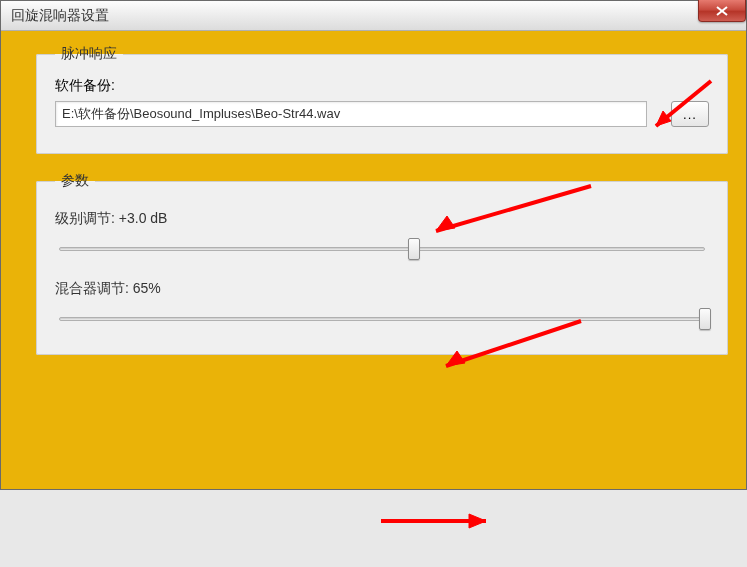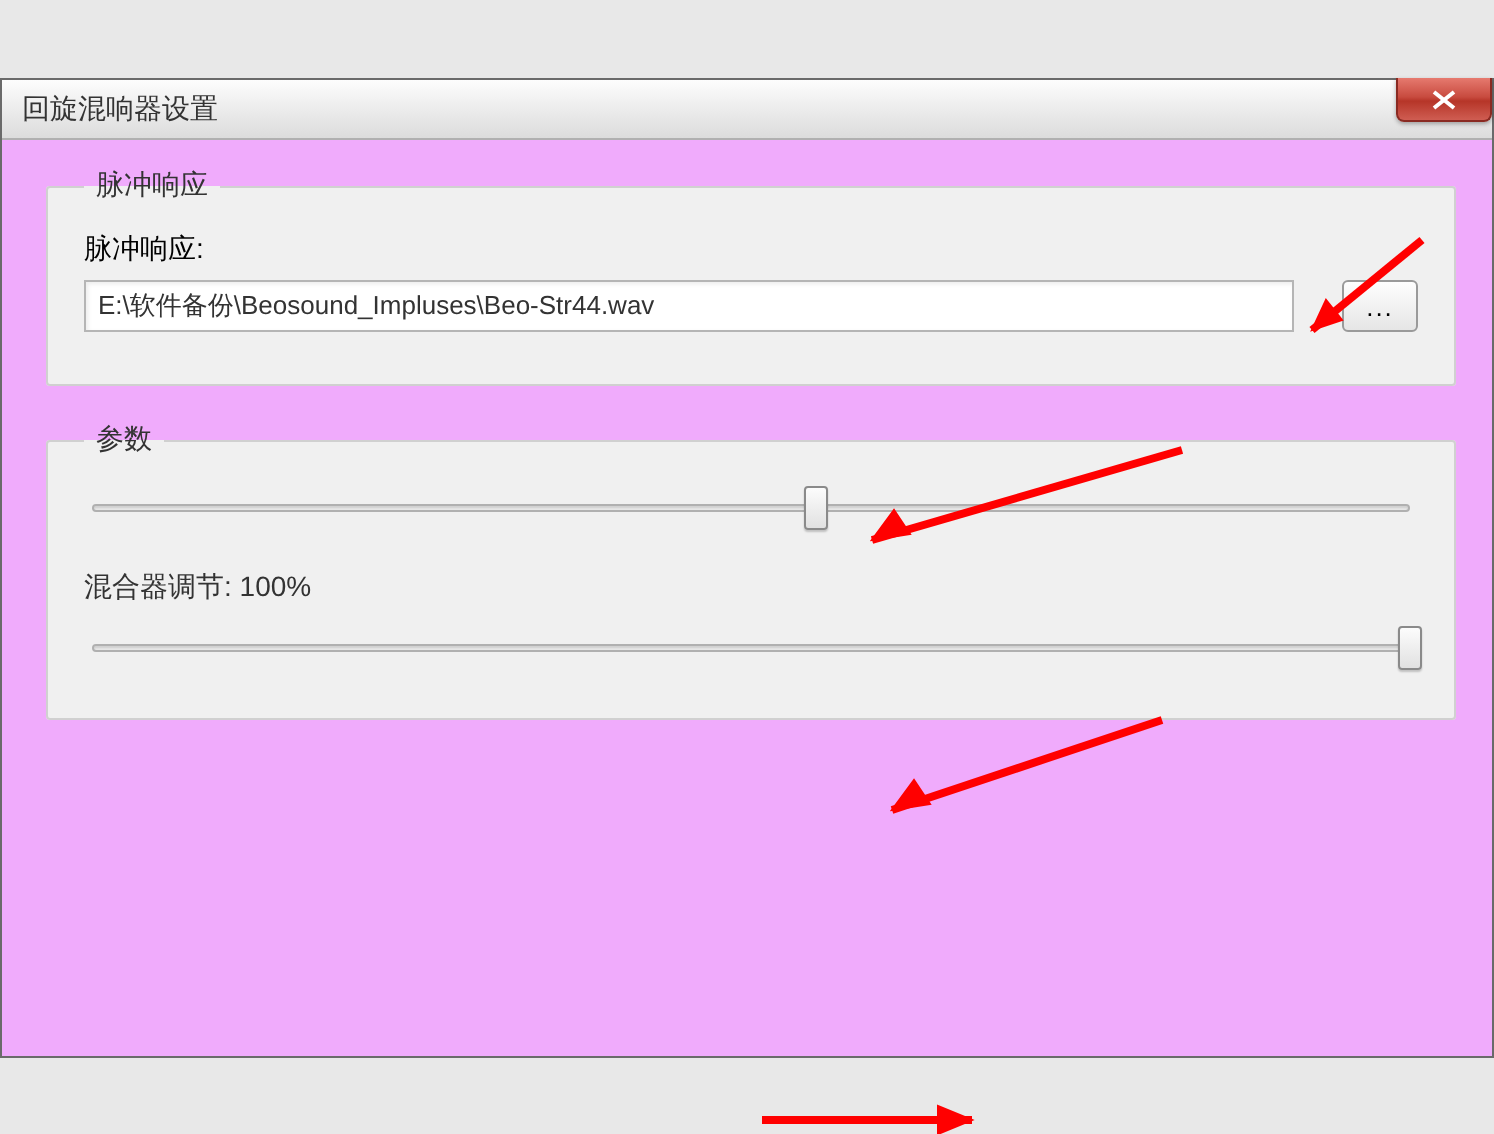--- a/index.html
+++ b/index.html
@@ -10,24 +10,23 @@
     font-family: "Microsoft YaHei", "SimSun", Tahoma, sans-serif;
     font-size: 13px;
     width: 747px;
     height: 567px;
     position: relative;
     overflow: hidden;
   }
   .window {
     width: 747px;
     height: 490px;
-    background: #f0abfc;
+    background: #eab308;
     border: 1px solid #6a6a6a;
     position: relative;
-    margin-top: 39px;
   }
   .titlebar {
     height: 30px;
     background: linear-gradient(to bottom, #fdfdfd 0%, #ececec 50%, #dcdcdc 100%);
     border-bottom: 1px solid #b0b0b0;
     display: flex;
     align-items: center;
     padding-left: 10px;
     position: relative;
   }
@@ -50,21 +49,21 @@
     align-items: center;
     justify-content: center;
     color: #fff;
     font-weight: bold;
     font-size: 13px;
     cursor: default;
     box-shadow: 0 1px 2px rgba(0,0,0,0.3);
   }
   .close-btn svg { display:block; }
   .body {
-    padding: 14px 18px 14px 22px;
+    padding: 14px 18px 14px 35px;
   }
   fieldset.group {
     border: 1px solid #d0d0d0;
     border-radius: 2px;
     margin: 0 0 18px 0;
     padding: 14px 18px 18px 18px;
     background: #f0f0f0;
   }
   fieldset.group legend {
     padding: 0 6px;
@@ -197,41 +196,42 @@
         <line x1="11" y1="1" x2="1" y2="9" stroke="#fff" stroke-width="2"></line>
       </svg>
     </div>
   </div>
 
   <div class="body">
 
     <fieldset class="group">
       <legend>脉冲响应</legend>
 
-      <div style="font-size:14px;margin-bottom:6px;">脉冲响应:</div>
+      <div style="font-size:14px;margin-bottom:6px;">软件备份:</div>
 
       <div class="row file-row">
         <input class="file-input" type="text" readonly="" value="E:\软件备份\Beosound_Impluses\Beo-Str44.wav" style="">
         <div class="browse-btn">
           <span>...</span>
         </div>
       </div>
 
 
     </fieldset>
 
     <fieldset class="group">
       <legend>参数</legend>
 
+      <div class="slider-label">级别调节: +3.0 dB</div>
       <div class="slider-track">
         <div class="track-line"></div>
         <div class="thumb" id="thumb-level" style="left: 55%;"></div>
       </div>
 
-      <div class="slider-label">混合器调节: 100%</div>
+      <div class="slider-label">混合器调节: 65%</div>
       <div class="slider-track" style="margin-bottom:8px;">
         <div class="track-line"></div>
         <div class="thumb" id="thumb-mix" style="left: 100%;"></div>
       </div>
     </fieldset>
 
     <div class="footer">
     </div>
 
   </div>

